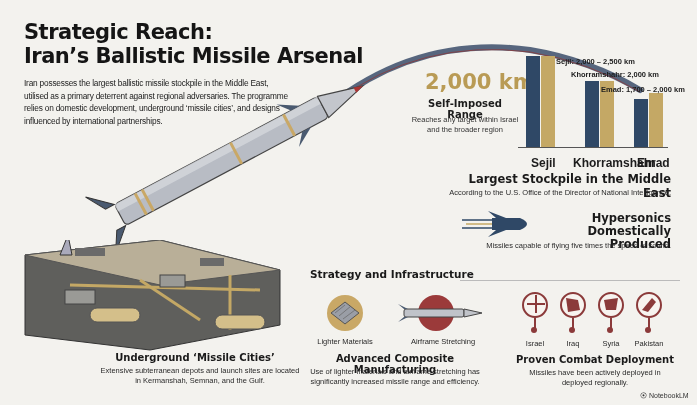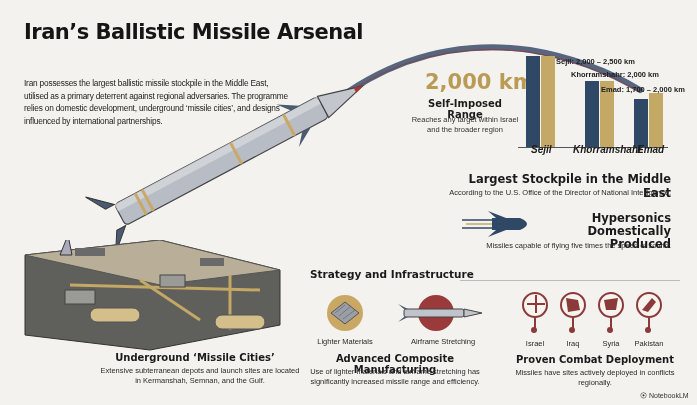--- a/index.html
+++ b/index.html
@@ -8,34 +8,35 @@
   .title{left:24px;top:20px;font-family:"DejaVu Sans",sans-serif;font-weight:bold;font-size:21px;line-height:24px;letter-spacing:-0.5px;color:#151515;}
   .intro{left:24px;top:77px;width:270px;font-size:8.3px;line-height:12.5px;color:#222;letter-spacing:-0.2px;}
   .big-range{left:425px;top:70px;font-family:"DejaVu Sans",sans-serif;font-weight:bold;font-size:21px;color:#b99b55;}
   .range-label{left:410px;top:98px;width:110px;text-align:center;font-family:"DejaVu Sans",sans-serif;font-weight:bold;font-size:10px;}
   .range-sub{left:408px;top:115px;width:114px;text-align:center;font-size:7.5px;line-height:10px;color:#333;}
   .bar{position:absolute;}
   .navy{background:#2f4866;}
   .gold{background:#c4a865;}
   .axis{left:518px;top:147px;width:150px;height:1px;background:#555;}
   .bar-lbl{font-size:7.5px;font-weight:bold;color:#1c1c1c;white-space:nowrap;}
-  .cat{font-size:10px;font-weight:bold;top:144px;font-style:italic;}
+  .cat{font-size:12px;font-weight:bold;top:156px;}
   .sec-title{font-family:"DejaVu Sans",sans-serif;font-weight:bold;color:#1a1a1a;}
   .sec-sub{color:#333;}
   .r{text-align:right;}
   .c{text-align:center;}
   .mini{font-size:7.5px;color:#2a2a2a;}
   .flag-circle{position:absolute;width:22px;height:22px;border:2px solid #8b3a3a;border-radius:50%;background:#f7f3ef;}
   .flag-stem{position:absolute;width:1.5px;height:10px;background:#8b3a3a;}
   .flag-dot{position:absolute;width:6px;height:6px;border-radius:50%;background:#8b3a3a;}
 </style>
 </head>
 <body>
 
 <div class="abs title">
+  <div>Strategic Reach:</div>
   <div>Iran’s Ballistic Missile Arsenal</div>
 </div>
 <div class="abs intro">Iran possesses the largest ballistic missile stockpile in the Middle East, utilised as a primary deterrent against regional adversaries. The programme relies on domestic development, underground ‘missile cities’, and designs influenced by international partnerships.</div>
 
 <svg class="abs" style="left:0;top:0;" width="697" height="405">
   <path d="M330 105 Q 420 35 530 50 Q 590 60 640 90" stroke="#3b4e6a" stroke-width="6" fill="none" stroke-linecap="round" opacity="0.85"></path>
   <path d="M335 102 Q 420 38 530 52 Q 590 62 640 92" stroke="#8b3a3a" stroke-width="1" fill="none" opacity="0.8"></path>
 
   <g transform="translate(120,215) rotate(-28)">
     <rect x="0" y="-12" width="230" height="24" rx="4" fill="#b8bcc4" stroke="#444" stroke-width="1.2"></rect>
@@ -146,17 +147,17 @@
     <path d="M566 298 L578 300 L580 310 L568 312 Z" fill="#8b3a3a"></path>
     <path d="M604 300 L618 298 L616 310 L606 310 Z" fill="#8b3a3a"></path>
     <path d="M642 310 L652 298 L656 302 L648 312 Z" fill="#8b3a3a"></path>
   </svg>
   <div class="abs c mini" style="left:515px;top:339px;width:40px;">Israel</div>
   <div class="abs c mini" style="left:553px;top:339px;width:40px;">Iraq</div>
   <div class="abs c mini" style="left:591px;top:339px;width:40px;">Syria</div>
   <div class="abs c mini" style="left:627px;top:339px;width:44px;">Pakistan</div>
 </div>
 <div class="abs sec-title c" style="left:510px;top:354px;width:170px;font-size:10px;">Proven Combat Deployment</div>
-<div class="abs sec-sub c mini" style="left:515px;top:368px;width:160px;line-height:10px;">Missiles have sites actively deployed in conflicts regionally.</div>
+<div class="abs sec-sub c mini" style="left:515px;top:368px;width:160px;line-height:10px;">Missiles have been actively deployed in deployed regionally.</div>
 
 <div class="abs" style="left:640px;top:392px;font-size:7px;color:#333;">
   <span>⦿ </span><span>NotebookLM</span>
 </div>
 
 </body></html>

